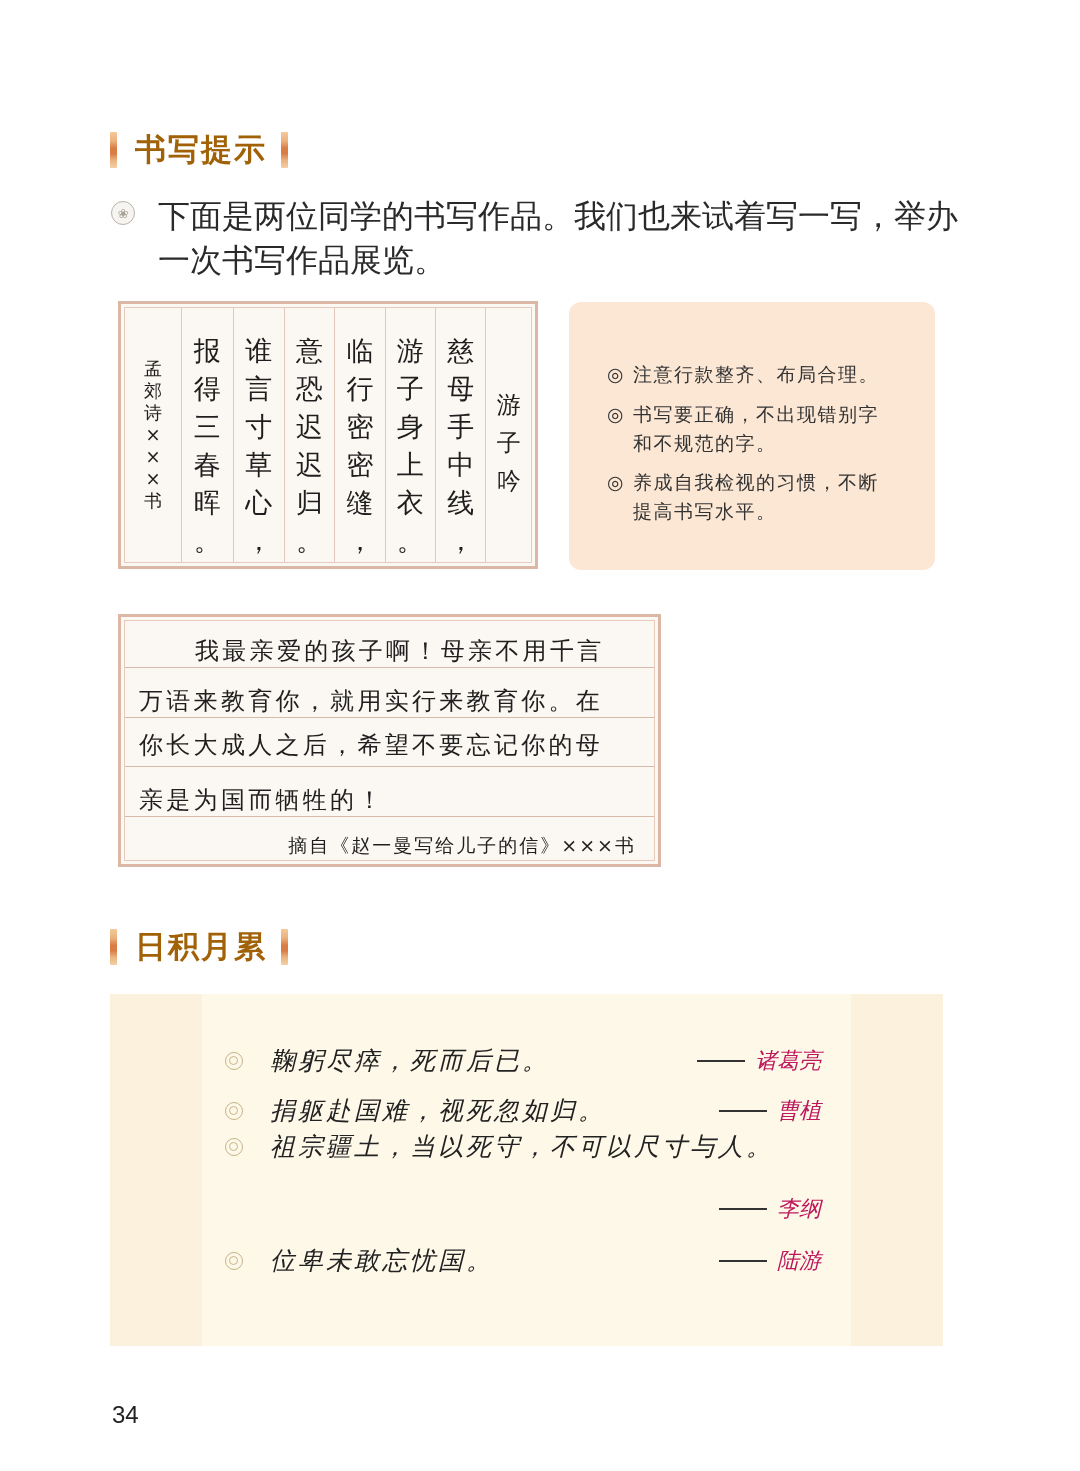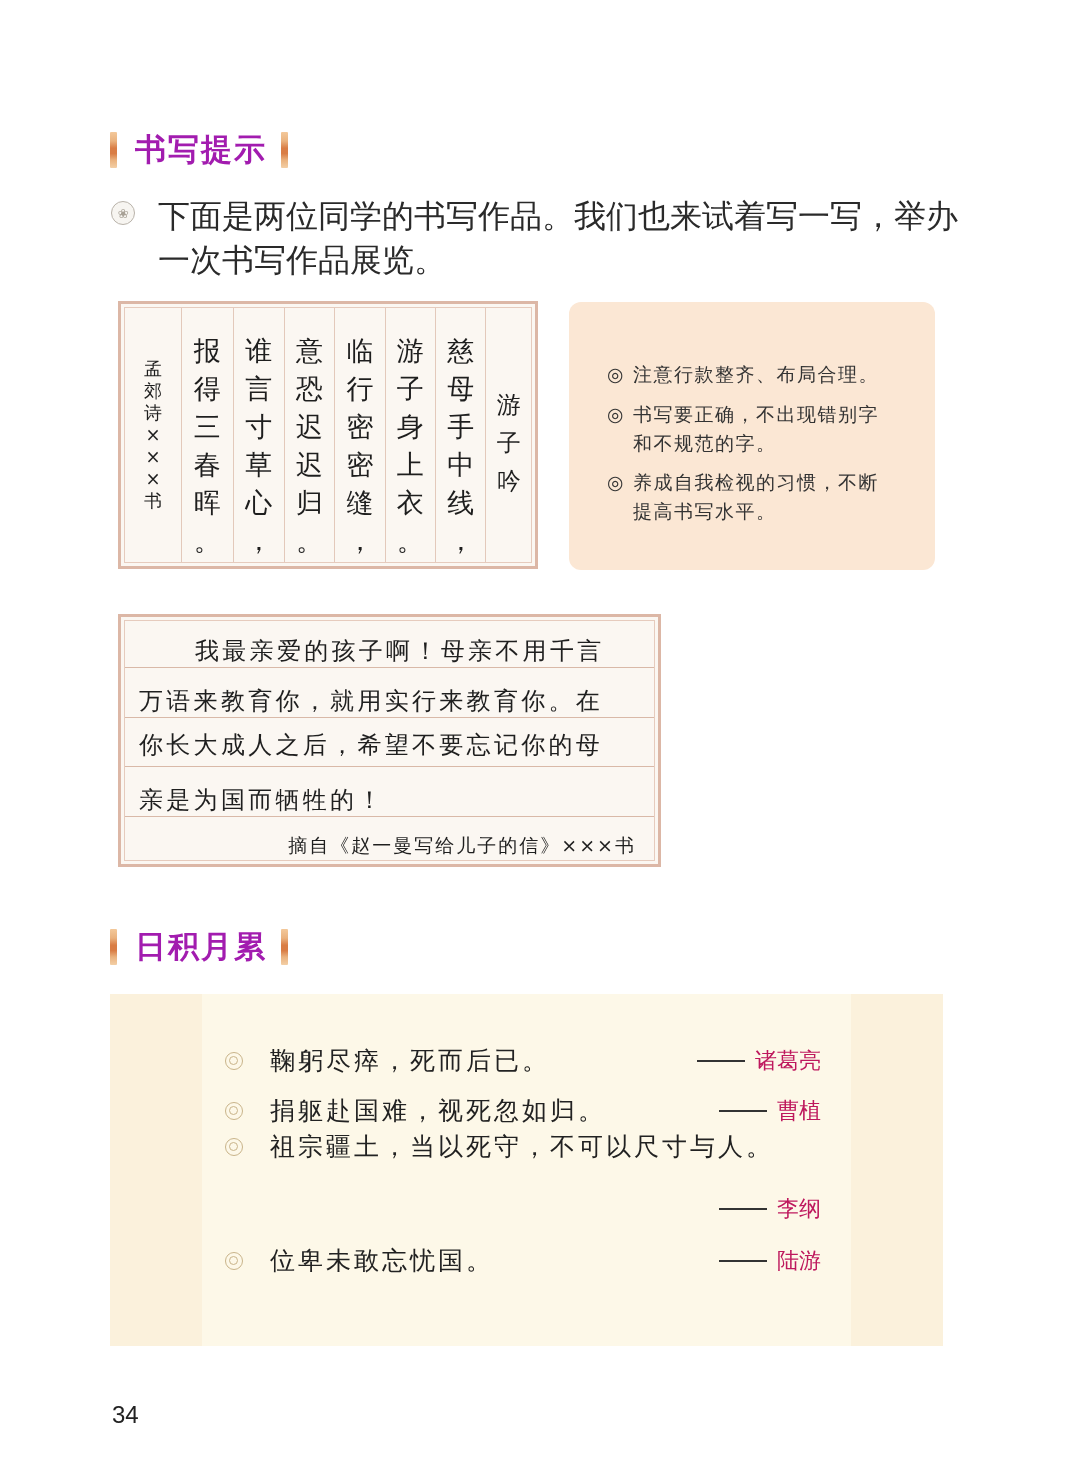--- a/index.html
+++ b/index.html
@@ -7,21 +7,21 @@
     width: 1080px; height: 1471px; background: #ffffff; position: relative;
     font-family: "DejaVu Sans", sans-serif; color: #2a2a2a; overflow: hidden;
   }
 
   
   .sec-head { position: absolute; left: 110px; height: 40px; display: flex; align-items: center; }
   .sec-bar {
     width: 7px; height: 36px; border-radius: 1px;
     background: linear-gradient(to bottom, #f3c89a 0%, #eab27e 25%, #d97d45 45%, #d97d45 60%, #eab27e 78%, #f3cfa6 100%);
   }
-  .sec-title { font-size: 31px; font-weight: bold; letter-spacing: 2px; color: #a21caf; padding: 0 14px 0 18px; }
+  .sec-title { font-size: 31px; font-weight: bold; letter-spacing: 2px; color: #a16207; padding: 0 14px 0 18px; }
 
   
   .intro-icon {
     position: absolute; left: 111px; top: 201px; width: 24px; height: 24px; border-radius: 50%;
     border: 1.5px solid #b9b3aa; box-sizing: border-box; background: #f7f5f1;
     display: flex; align-items: center; justify-content: center; color: #a8a196; font-size: 13px;
   }
   .intro-text {
     position: absolute; left: 158px; top: 194px; width: 800px;
     font-family: Liberation Sans, sans-serif; font-size: 32px; line-height: 44px; color: #2a2a2a;
@@ -74,21 +74,21 @@
   }
 
   
   .qpanel {
     position: absolute; left: 110px; top: 994px; width: 833px; height: 352px;
     background: #fdf8e8;
   }
   .qpanel .edge { position: absolute; top: 0; bottom: 0; width: 92px; background: #fbf1dc; }
   .qpanel .edge.l { left: 0; }
   .qpanel .edge.r { right: 0; }
-  .qrow { position: absolute; left: 110px; right: 110px; height: 40px; }
+  .qrow { position: absolute; left: 110px; right: 110px; height: 40px; font-style: italic; }
   .qbullet {
     position: absolute; left: 5px; top: 10px; width: 18px; height: 18px; border-radius: 50%;
     border: 1.5px solid #c9b48a; box-sizing: border-box; background: #fdf8e8;
   }
   .qbullet::after {
     content: ""; position: absolute; left: 3px; top: 3px; width: 9px; height: 9px; border-radius: 50%;
     border: 1.5px solid #c9b48a; box-sizing: border-box;
   }
   .qtext {
     position: absolute; left: 50px; top: 2px; font-family: "DejaVu Serif", serif; font-size: 25px;

